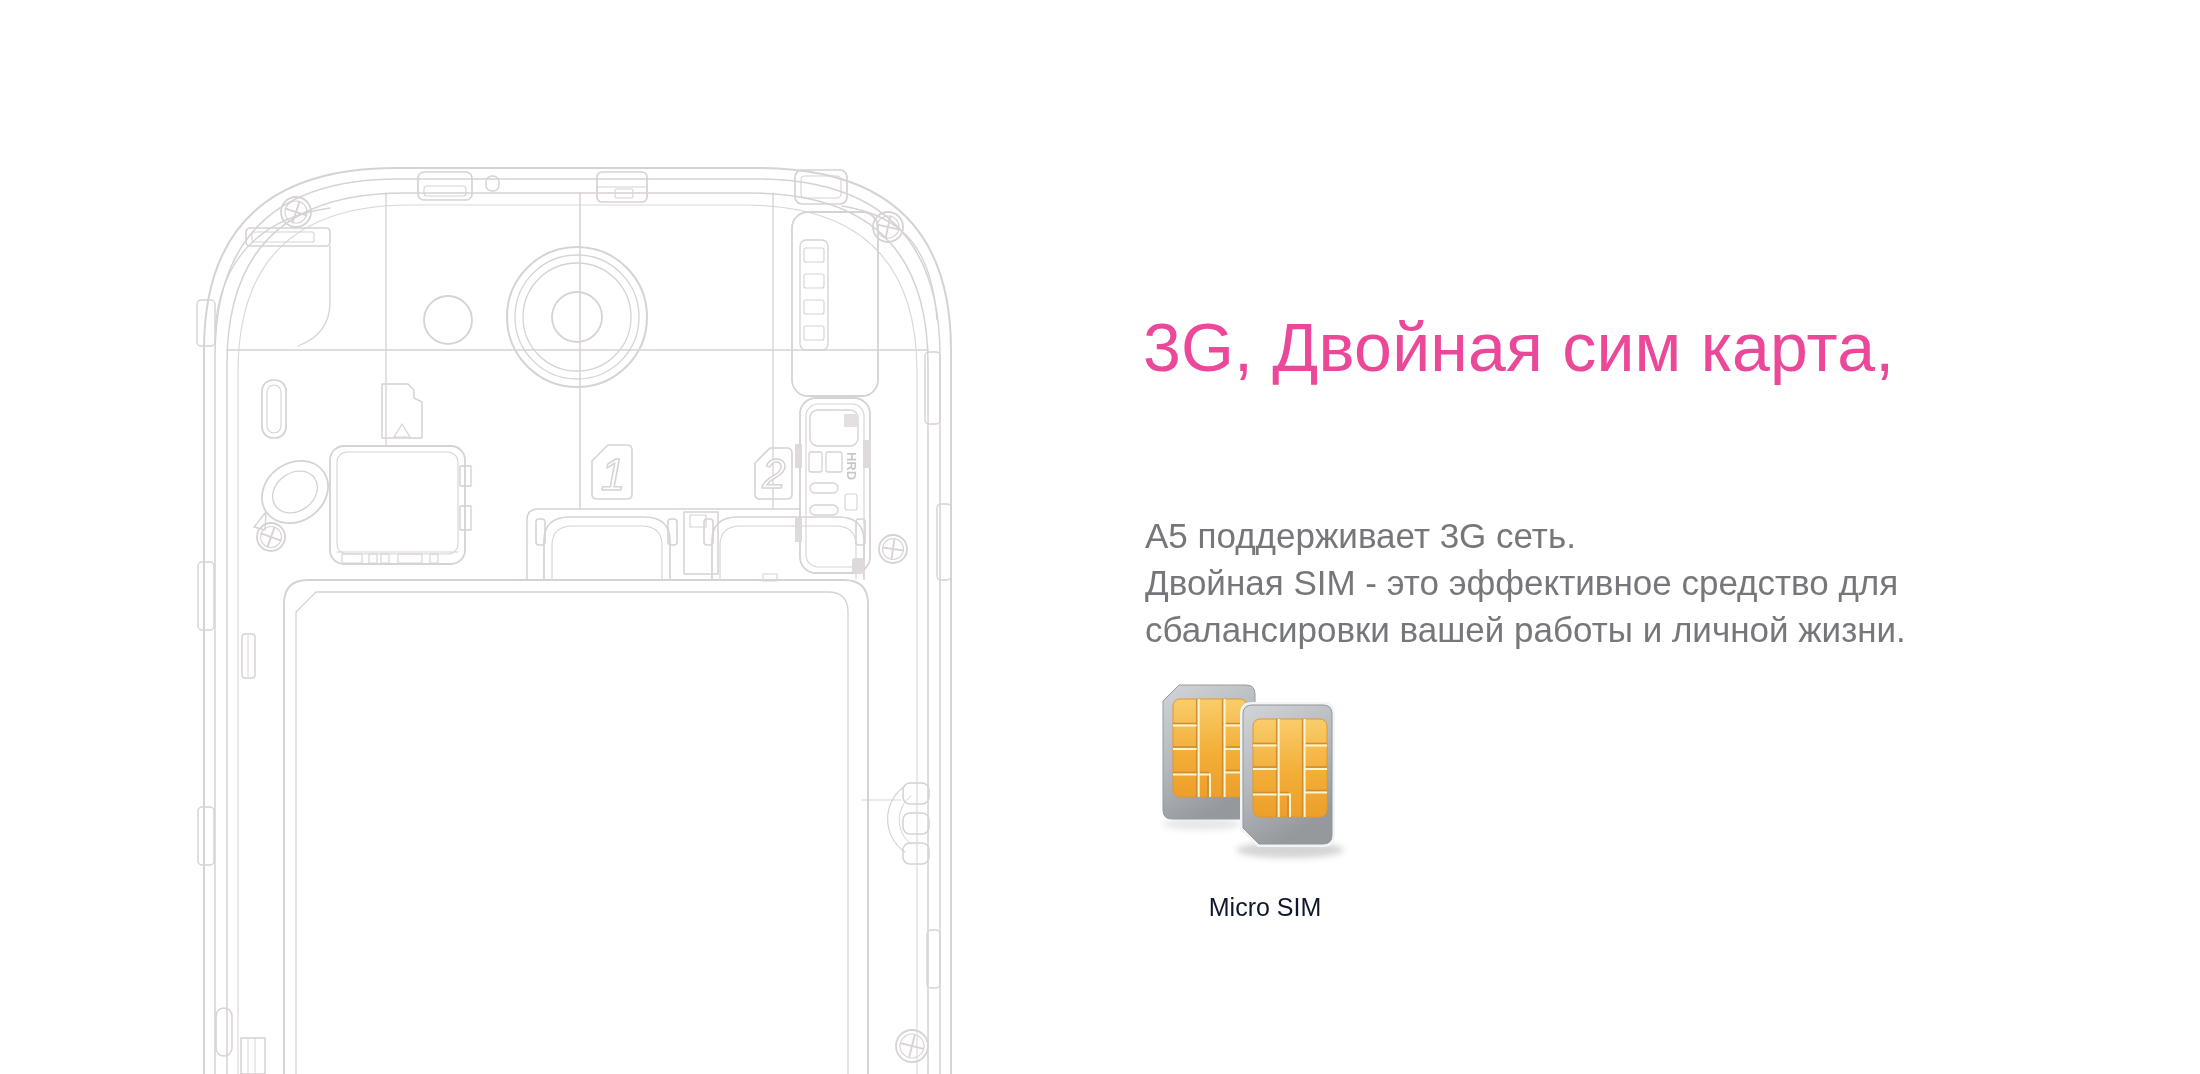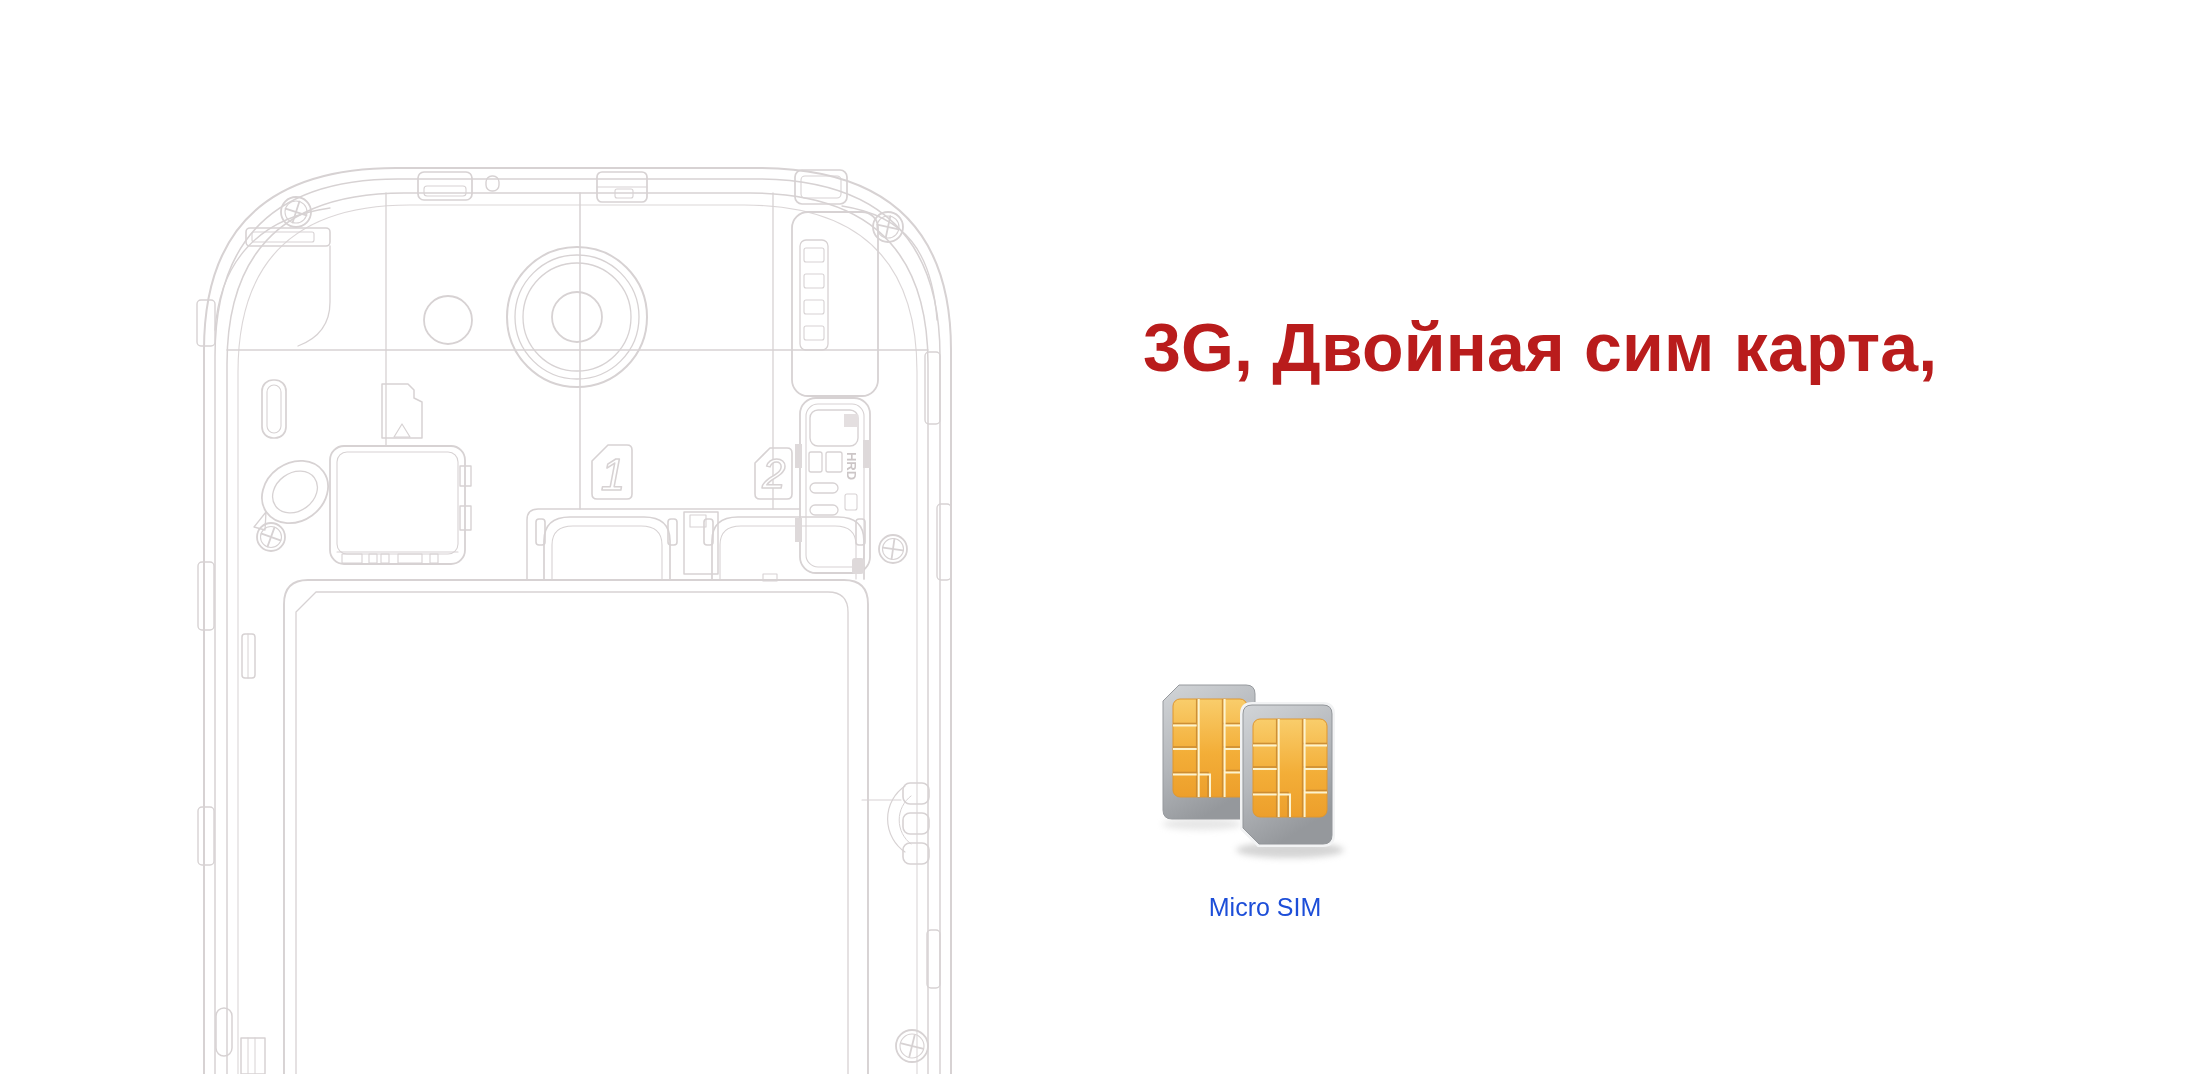--- a/index.html
+++ b/index.html
@@ -1,27 +1,27 @@
 <!DOCTYPE html>
 <html><head>
 <meta charset="utf-8">
 <style>
   html,body{margin:0;padding:0;background:#ffffff;}
   #stage{position:relative;width:2200px;height:1074px;overflow:hidden;background:#ffffff;
          font-family:"Liberation Sans", sans-serif;}
   .phone-svg{position:absolute;left:0;top:0;}
   .copy{position:absolute;left:1143px;top:300px;width:980px;}
-  .headline{font-size:68px;line-height:95px;font-weight:700;color:#b91c1c;
+  .headline{font-size:68px;line-height:95px;font-weight:400;color:#ec4899;
             letter-spacing:0.2px;white-space:nowrap;}
   .bodytext{position:absolute;left:1145px;top:512px;width:840px;
             font-size:35px;line-height:47px;font-weight:400;color:#76777a;}
   .bodytext div{white-space:nowrap;}
   .sim-illu{position:absolute;left:1150px;top:672px;}
   .sim-caption{position:absolute;left:1150px;top:893px;width:230px;text-align:center;
-               font-size:25px;color:#1d4ed8;font-weight:400;}
+               font-size:25px;color:#0f172a;font-weight:400;}
 </style>
 </head>
 <body>
 
 <div id="stage">
 
   <svg class="phone-svg" width="1080" height="1074" viewBox="0 0 1080 1074">
     <g stroke="#d7d2d3" fill="none" stroke-linecap="round" stroke-linejoin="round">
 
       <path d="M204,1074 V350 Q204,168 396,168 H758 Q951,168 951,350 V1074" stroke-width="2"></path>
@@ -203,20 +203,25 @@
         <rect x="937" y="504" width="14" height="76" rx="4" stroke-width="1.4"></rect>
         <rect x="927" y="930" width="13" height="58" rx="4" stroke-width="1.4"></rect>
       </g>
     </g>
   </svg>
 
   <div class="copy">
     <div class="headline">3G, Двойная сим карта,</div>
   </div>
 
+  <div class="bodytext">
+    <div>A5 поддерживает 3G сеть.</div>
+    <div>Двойная SIM - это эффективное средство для</div>
+    <div>сбалансировки вашей работы и личной жизни.</div>
+  </div>
 
   <svg class="sim-illu" width="220" height="210" viewBox="0 0 220 210">
     <defs>
       <linearGradient id="cardGray" x1="0" y1="0" x2="0.4" y2="1">
         <stop offset="0" stop-color="#d2d5d8"></stop>
         <stop offset="0.55" stop-color="#b4b7bb"></stop>
         <stop offset="1" stop-color="#95989c"></stop>
       </linearGradient>
       <linearGradient id="chipGold" x1="0" y1="0" x2="0" y2="1">
         <stop offset="0" stop-color="#f9cd6b"></stop>

